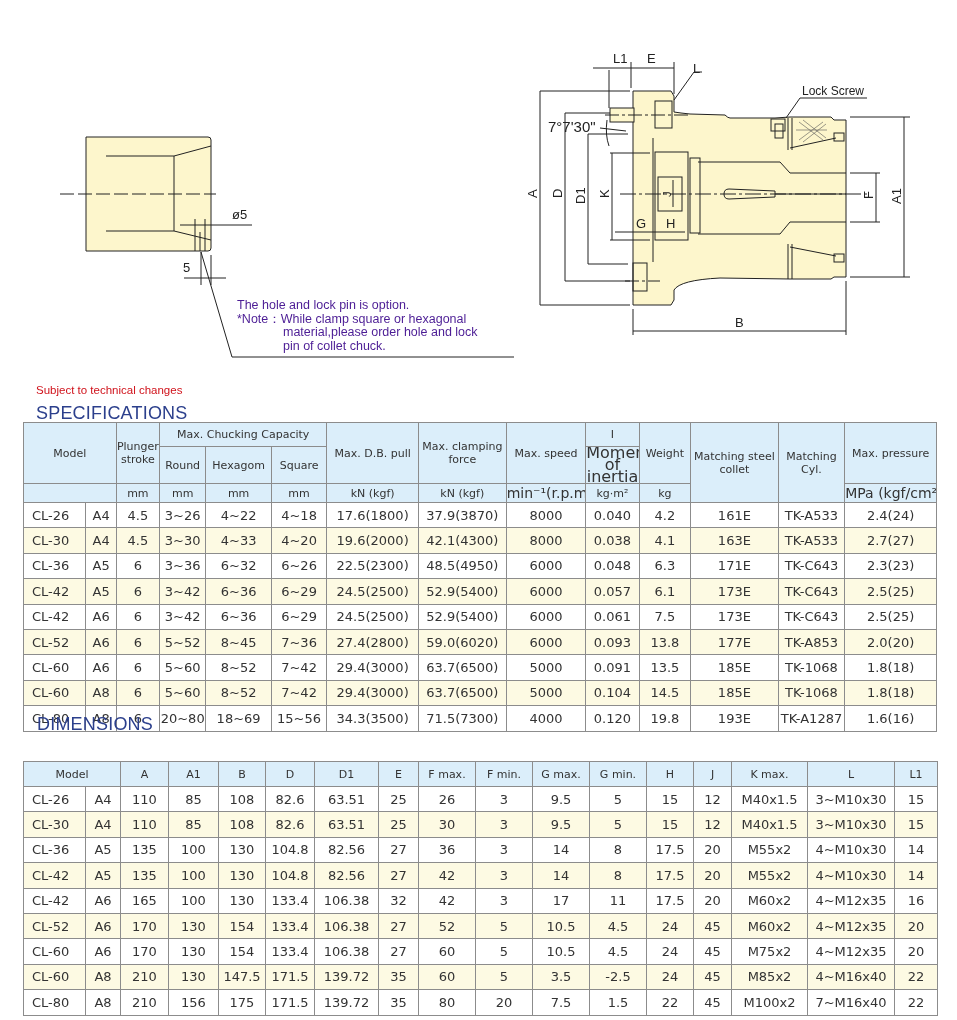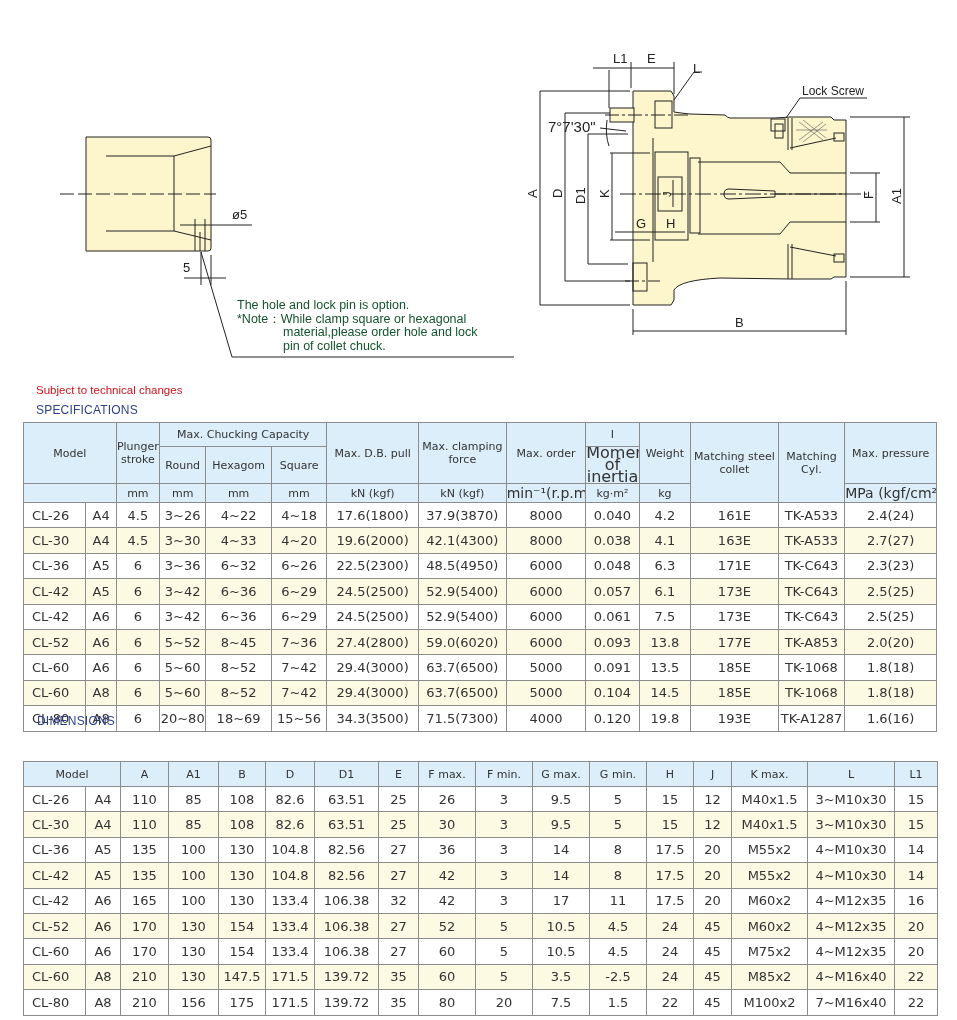--- a/index.html
+++ b/index.html
@@ -1,24 +1,24 @@
 <!DOCTYPE html>
 <html><head>
 <meta charset="utf-8">
 <style>
   * { box-sizing: border-box; margin: 0; padding: 0; }
   html, body { width: 957px; height: 1020px; background: #ffffff; overflow: hidden; }
   body { position: relative; font-family: "DejaVu Sans", "Liberation Sans", sans-serif; color: #333; }
   .abs { position: absolute; margin-left: 12px; }
   .drawing { position: absolute; left: 0; top: 0; width: 957px; height: 380px; }
   .drawing text { font-family: "Liberation Sans", sans-serif; fill: #222; }
-  .note { position: absolute; left: 237px; top: 299px; font-family: "Liberation Sans", sans-serif; font-size: 12.5px; color: #14532d; line-height: 13.5px; }
+  .note { position: absolute; left: 237px; top: 299px; font-family: "Liberation Sans", sans-serif; font-size: 12.5px; color: #4c1d95; line-height: 13.5px; }
   .note .indent { padding-left: 46px; }
   .subject { left: 24px; top: 384px; font-size: 11.5px; color: #d0121b; font-family: "Liberation Sans", sans-serif; }
-  .sec-title { font-size: 12px; color: #2b3f8c; font-family: "Liberation Sans", sans-serif; letter-spacing: 0.2px; }
+  .sec-title { font-size: 18px; color: #2b3f8c; font-family: "Liberation Sans", sans-serif; letter-spacing: 0.2px; }
   table { border-collapse: collapse; position: absolute; font-family: "DejaVu Sans", sans-serif; table-layout: fixed; }
   td, th { border: 1px solid #8c8c8c; text-align: center; font-weight: normal; color: #333; white-space: nowrap; overflow: hidden; }
   th { background: #dbeefa; font-size: 11px; line-height: 13px; }
   td { font-size: 13px; }
   tr.alt td { background: #fdfae3; }
   #spec { left: 23px; top: 422px; width: 914px; }
   #spec tbody td { height: 25.4px; }
   #dims { left: 23px; top: 761px; width: 914px; }
   #dims tbody td { height: 25.4px; }
   #dims th { height: 25px; }
@@ -185,21 +185,21 @@
     <col style="width:66px">
       <col style="width:91px">
   </colgroup>
   <thead>
     <tr style="height:24px">
       <th colspan="2" rowspan="2">Model</th>
       <th rowspan="2" style="white-space:normal">Plunger stroke</th>
       <th colspan="3">Max. Chucking Capacity</th>
       <th rowspan="2">Max. D.B. pull</th>
       <th rowspan="2" style="white-space:normal">Max. clamping force</th>
-      <th rowspan="2">Max. order</th>
+      <th rowspan="2">Max. speed</th>
       <th>I</th>
       <th rowspan="2">Weight</th>
       <th rowspan="3" style="white-space:normal">Matching steel collet</th>
       <th rowspan="3" style="white-space:normal">Matching Cyl.</th>
       <th rowspan="2">Max. pressure</th>
     </tr>
     <tr style="height:32px">
       <th>Round</th>
       <th>Hexagom</th>
       <th>Square</th>

